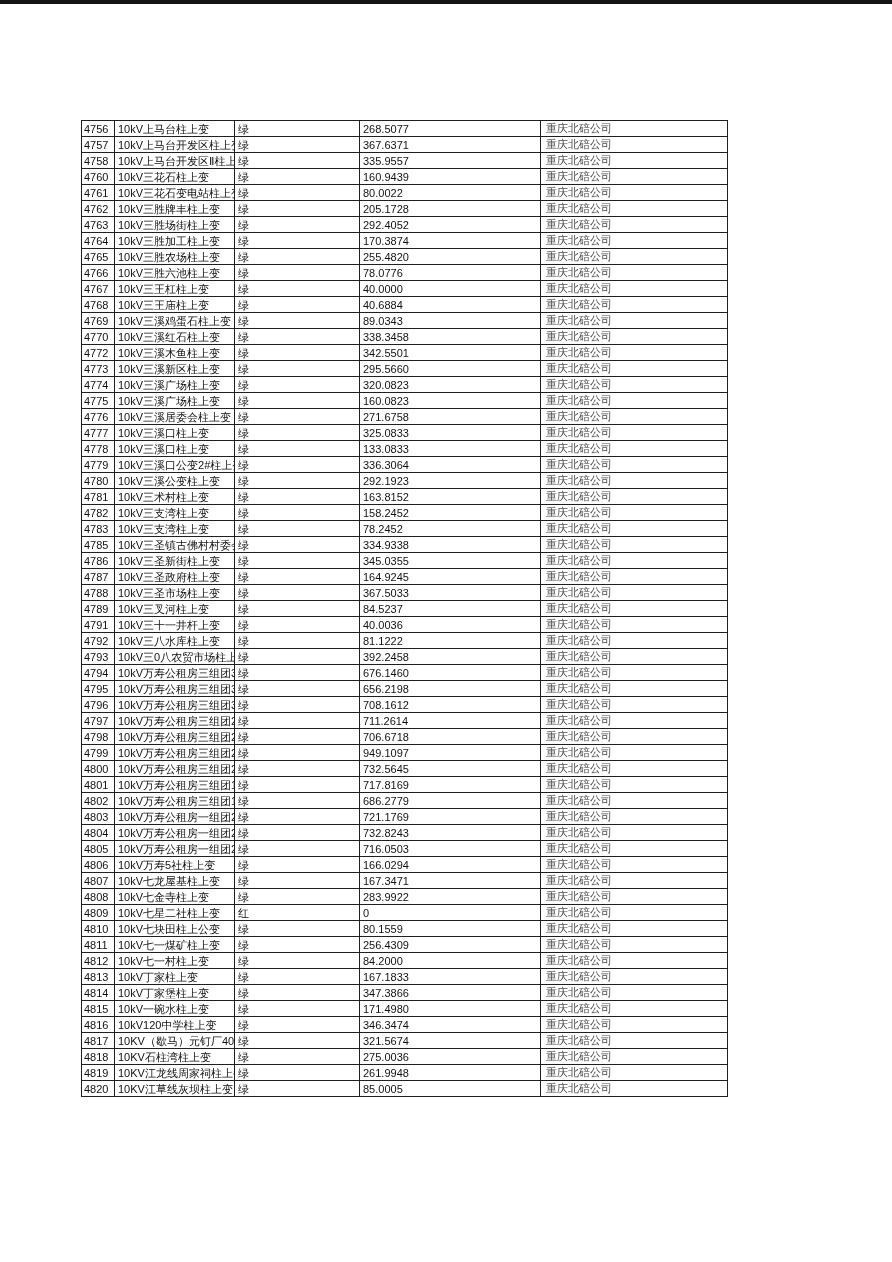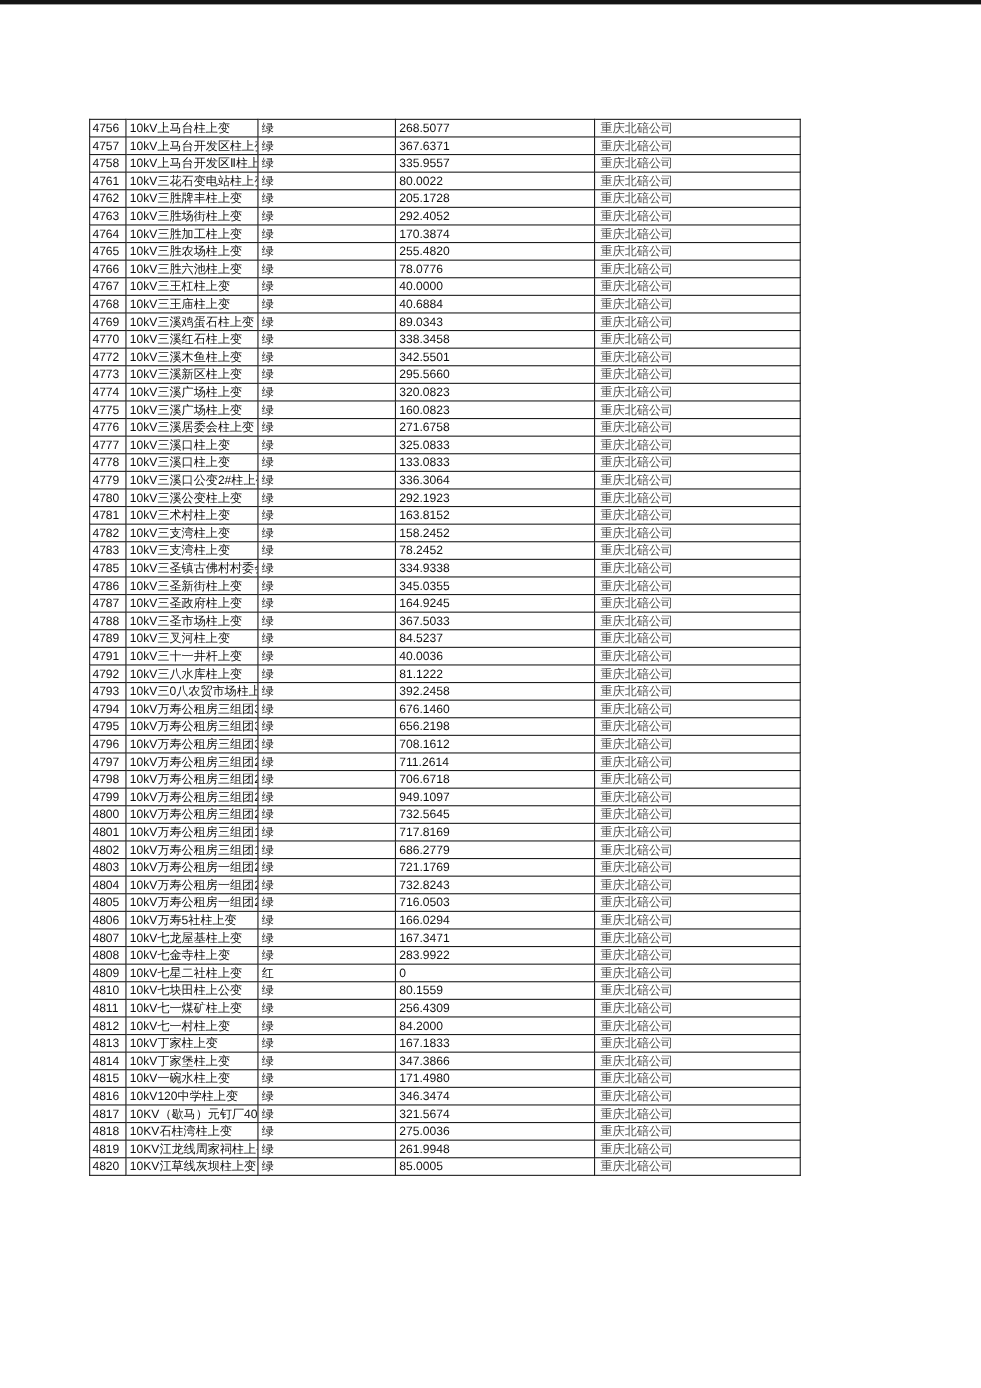--- a/index.html
+++ b/index.html
@@ -18,21 +18,21 @@
     position: absolute;
     top: 0;
     left: 0;
     width: 892px;
     height: 4px;
     background: #141414;
   }
   .sheet-table {
     position: absolute;
     left: 81px;
-    top: 108px;
+    top: 120px;
     width: 646px;
     border-collapse: collapse;
     table-layout: fixed;
   }
   .sheet-table td {
     border: 1px solid #1f1f1f;
     height: 16px;
     box-sizing: border-box;
     padding: 0 0 0 3px;
     font-size: 11px;
@@ -85,20 +85,27 @@
         <td class="cell-company">重庆北碚公司</td>
       </tr>
       <tr>
         <td class="cell-id">4758</td>
         <td class="cell-name">10kV上马台开发区Ⅱ柱上变</td>
         <td class="cell-status">绿</td>
         <td class="cell-value">335.9557</td>
         <td class="cell-company">重庆北碚公司</td>
       </tr>
       <tr>
+        <td class="cell-id">4760</td>
+        <td class="cell-name">10kV三花石柱上变</td>
+        <td class="cell-status">绿</td>
+        <td class="cell-value">160.9439</td>
+        <td class="cell-company">重庆北碚公司</td>
+      </tr>
+      <tr>
         <td class="cell-id">4761</td>
         <td class="cell-name">10kV三花石变电站柱上变</td>
         <td class="cell-status">绿</td>
         <td class="cell-value">80.0022</td>
         <td class="cell-company">重庆北碚公司</td>
       </tr>
       <tr>
         <td class="cell-id">4762</td>
         <td class="cell-name">10kV三胜牌丰柱上变</td>
         <td class="cell-status">绿</td>

